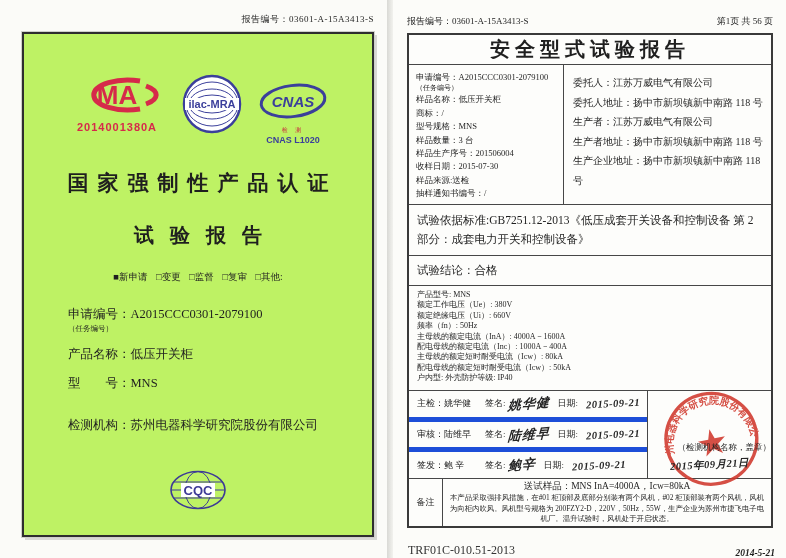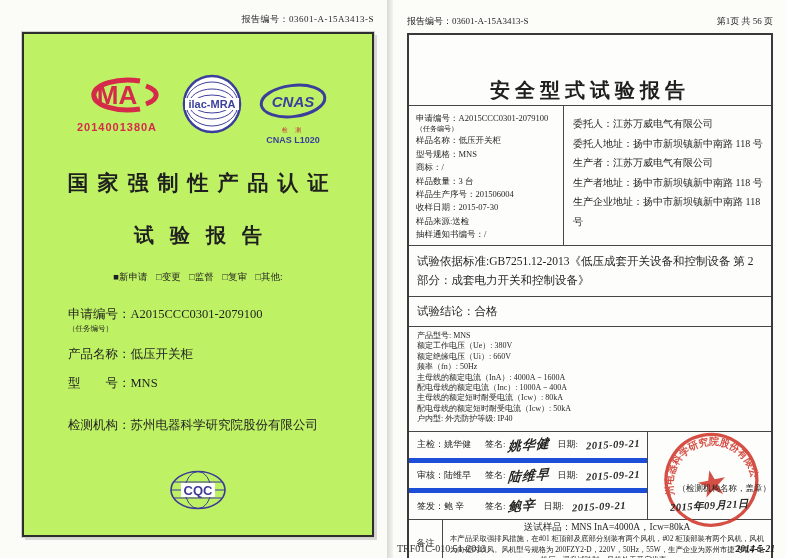--- a/index.html
+++ b/index.html
@@ -38,21 +38,21 @@
     background:linear-gradient(90deg,#d9d9d5,#f2f2ee); }
   
   .right-page { position:absolute; left:393px; top:0; width:393px; height:558px; background:#fcfcf9; }
   .rp-head { position:absolute; left:14px; top:15px; width:366px; display:flex;
     justify-content:space-between; font-size:9px; }
   .rp-table { position:absolute; left:14px; top:33px; width:366px;
     border:2px solid #3a3a3a; background:#fdfdfb; }
   .row { border-bottom:1px solid #474747; }
   .row:last-child { border-bottom:none; }
   .r-title { height:30px; display:flex; align-items:center; justify-content:center;
-    font-size:20px; font-weight:600; letter-spacing:5px;margin-top:41px; }
+    font-size:20px; font-weight:600; letter-spacing:5px; }
   .r-info { display:flex; height:140px; }
   .info-left { width:155px; border-right:1px solid #474747; padding:6px 4px 0 7px;
     font-size:8.5px; line-height:13.4px; }
   .info-right { flex:1; padding:8px 6px 0 9px; font-size:10px; line-height:19.5px; }
   .info-right .wrapline { text-align:left; }
   .r-standard { padding:6px 8px; font-size:11.5px; line-height:19px; }
   .r-conclusion { height:30px; display:flex; align-items:center; padding-left:8px; font-size:11.5px; }
   .r-specs { height:105px; padding:4px 8px 0 8px; font-size:8px; line-height:10.4px; }
   .r-sign { display:flex; height:88px; }
   .sig-left { width:238px; display:flex; flex-direction:column; }
@@ -72,21 +72,21 @@
     font-size:8.5px; }
   .stamp-date { position:absolute; left:0; bottom:6px; width:100%; text-align:center; }
   .r-remark { display:flex; height:47px; }
   .remark-label { width:34px; border-right:1px solid #474747; display:flex; align-items:center;
     justify-content:center; font-size:9px; }
   .remark-content { flex:1; padding:1px 6px 0 6px; }
   .remark-sample { text-align:center; font-size:9.5px; line-height:13px; }
   .remark-text { font-size:7.4px; line-height:10.6px; text-align:center; }
   .rp-footer { position:absolute; left:4px; top:543px; width:378px; display:flex;
     justify-content:space-between; align-items:flex-end; }
-  .foot-left { font-size:10px; color:#333; }
+  .foot-left { font-size:12px; color:#333;margin-left:11px; }
   .foot-right { font-size:9.5px; font-weight:bold;font-style:italic; }
   svg text { font-family:"Liberation Sans","DejaVu Sans",sans-serif; }
 </style>
 </head>
 <body>
 
 <div id="canvas">
 
   <div class="lp-report-no">
     <span>报告编号：</span><span>03601-A-15A3413-S</span>
@@ -168,22 +168,22 @@
 
     <div class="rp-table">
 
       <div class="row r-title">安全型式试验报告</div>
 
       <div class="row r-info">
         <div class="info-left">
           <div>申请编号：A2015CCC0301-2079100</div>
           <div style="font-size:7px;line-height:9px;">（任务编号）</div>
           <div>样品名称：低压开关柜</div>
+          <div>商标：/</div>
           <div>型号规格：MNS</div>
-          <div>商标：/</div>
           <div>样品数量：3 台</div>
           <div>样品生产序号：201506004</div>
           <div>收样日期：2015-07-30</div>
           <div>样品来源:送检</div>
           <div>抽样通知书编号：/</div>
         </div>
         <div class="info-right">
           <div>委托人：江苏万威电气有限公司</div>
           <div>委托人地址：扬中市新坝镇新中南路 118 号</div>
           <div>生产者：江苏万威电气有限公司</div>

